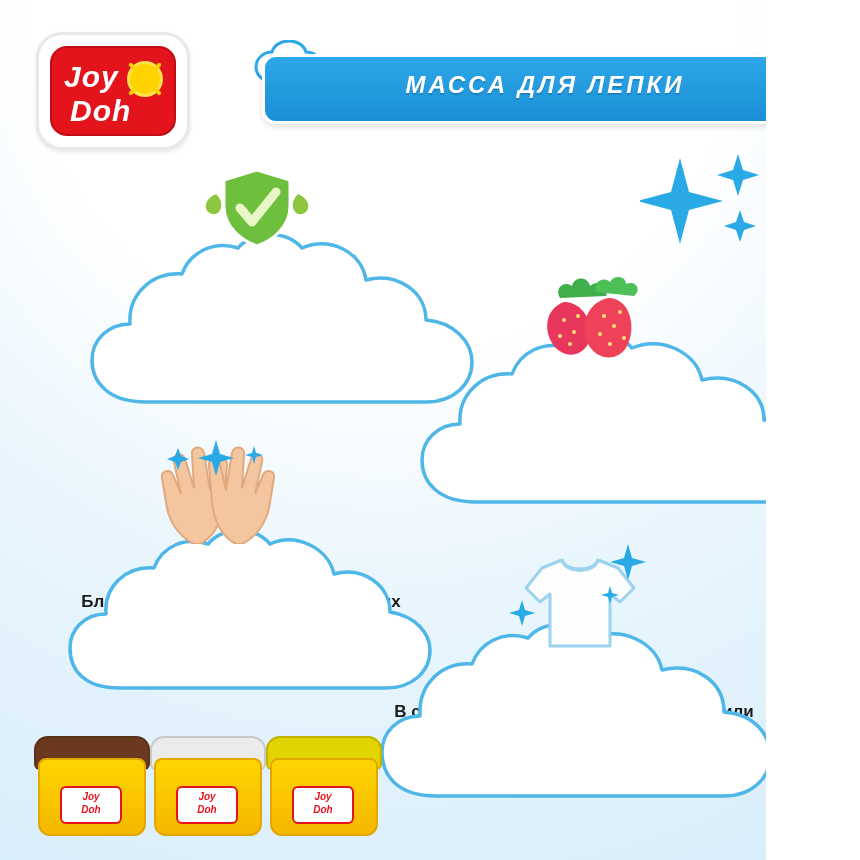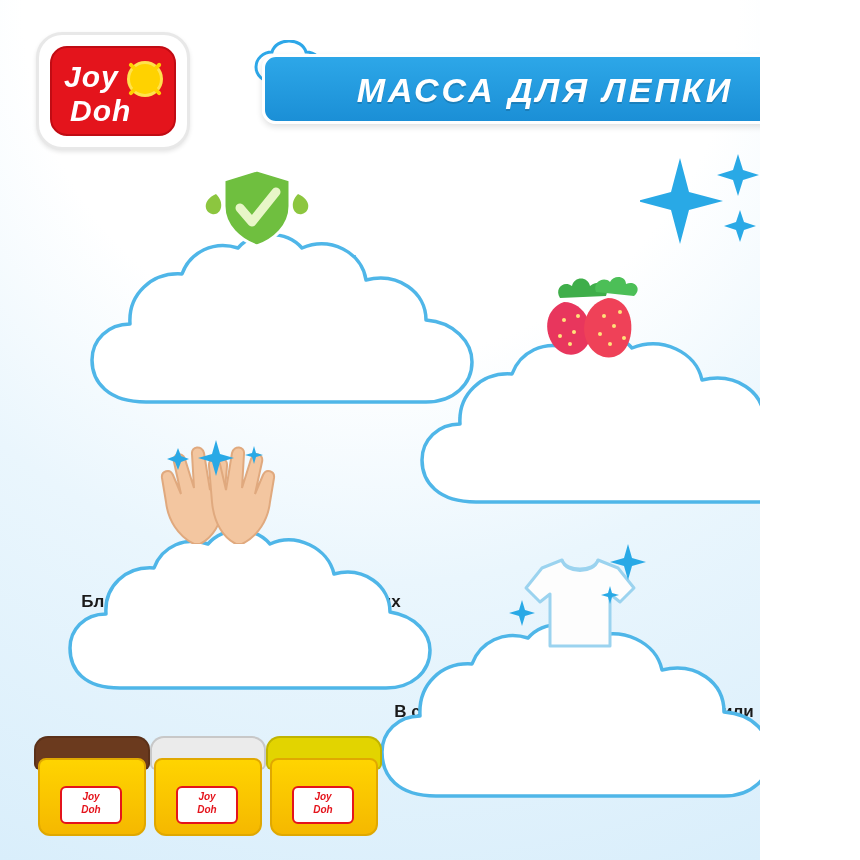--- a/index.html
+++ b/index.html
@@ -9,20 +9,21 @@
     font-family:"Liberation Sans", sans-serif;
     background:#ffffff;
     overflow:hidden;
   }
   #page{
     position:relative;
     width:760px;height:860px;
     background:
       radial-gradient(circle at 50% 0%, #ffffff 0%, #ffffff 38%, #eaf6fd 62%, #d9eefb 100%);
     overflow:hidden;
+    padding-left:6px;
   }
   
   .logo{
     position:absolute;left:36px;top:32px;width:148px;height:112px;
     background:#ffffff;border:3px solid #e8e8e8;border-radius:26px;
     box-shadow:0 2px 4px rgba(0,0,0,.10);
   }
   .logo-inner{
     position:absolute;left:8px;top:8px;right:8px;bottom:8px;
     background:#e4141c;border-radius:20px;
@@ -48,21 +49,21 @@
   
   .banner{
     position:absolute;left:262px;top:54px;width:560px;height:64px;
     background:linear-gradient(#2da7e8,#1b8fd6);
     border-radius:14px;
     border:3px solid #ffffff;
     box-shadow:0 3px 6px rgba(0,0,0,.12);
   }
   .banner-title{
     position:absolute;left:0;right:0;top:14px;text-align:center;
-    color:#ffffff;font-size:34px;font-weight:bold;font-style:italic;
+    color:#ffffff;font-size:24px;font-weight:bold;font-style:italic;
     letter-spacing:3px;text-transform:uppercase;
     text-shadow:0 2px 0 rgba(0,0,0,.15);
   }
   .chef-hat{
     position:absolute;left:252px;top:40px;width:86px;height:76px;
   }
   .ctitle{
     position:absolute;left:0;right:0;text-align:center;
     color:#1e9ae0;font-weight:bold;font-style:italic;font-size:18px;
     letter-spacing:1.5px;text-transform:uppercase;line-height:20px;

